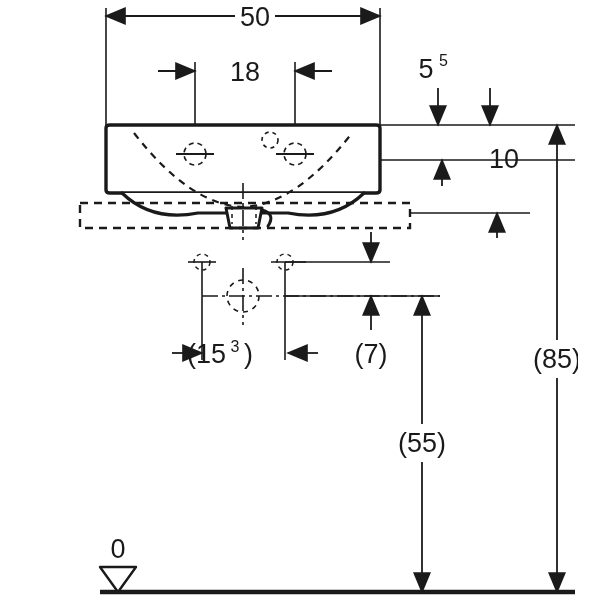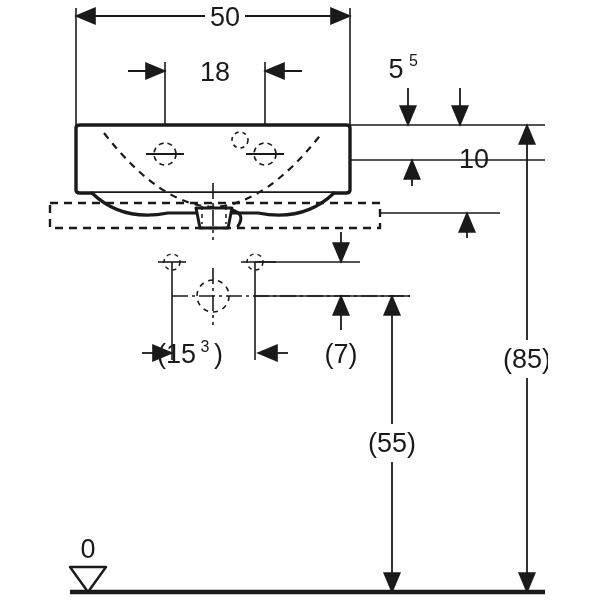--- a/index.html
+++ b/index.html
@@ -10,20 +10,21 @@
   }
   body {
     font-family: "Liberation Sans", sans-serif;
   }
   #drawing-root {
     position: relative;
     width: 548px;
     height: 600px;
     background: #ffffff;
     overflow: hidden;
+    margin-left: 30px;
   }
   #drawing-svg {
     display: block;
     width: 600px;
     height: 600px;
   }
   .dim-text {
     font-family: "Liberation Sans", sans-serif;
     font-size: 27px;
     fill: #1a1a1a;

